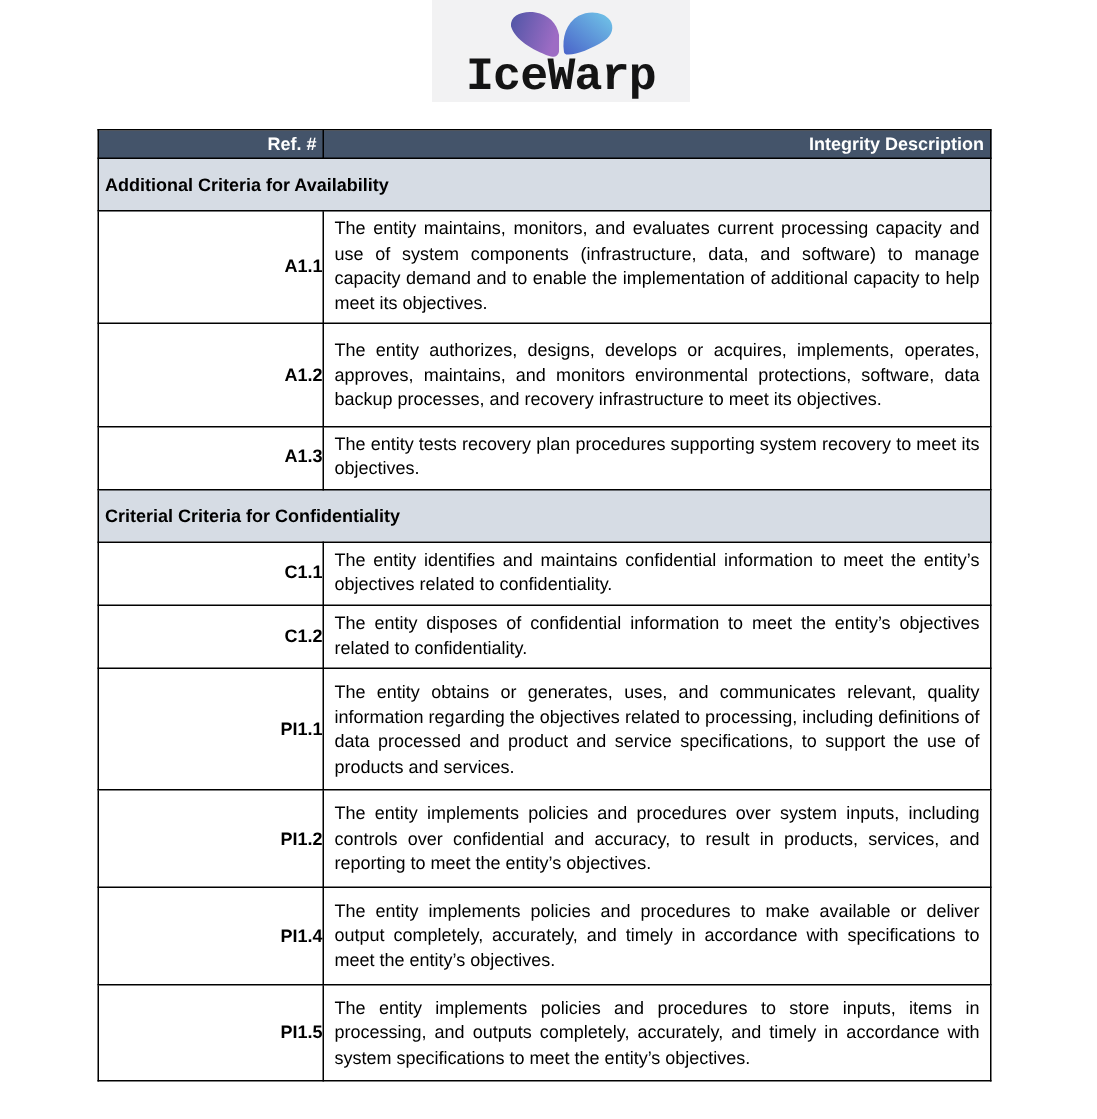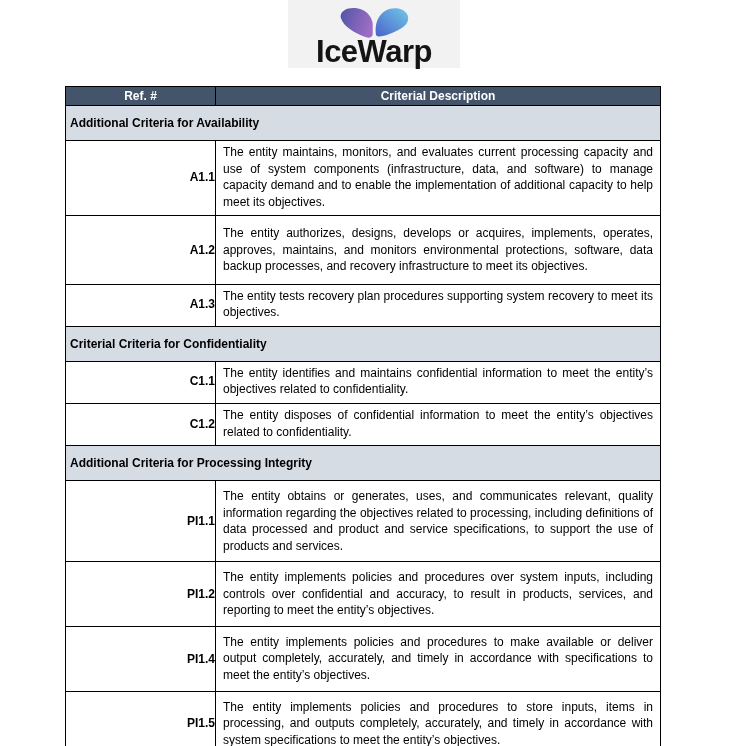--- a/index.html
+++ b/index.html
@@ -19,20 +19,21 @@
     left: 288px;
     top: 0;
     width: 172px;
     height: 68px;
     background: #f2f2f3;
     display: flex;
     flex-direction: column;
     align-items: center;
     justify-content: flex-start;
     padding-top: 5px;
+    font-family: Liberation Mono, monospace;
   }
   .logo-mark { width: 86px; height: 34px; display: block; }
   .logo-text {
     font-size: 31px;
     font-weight: 700;
     letter-spacing: -0.5px;
     color: #141414;
     line-height: 1;
     margin-top: -3px;
   }
@@ -49,21 +50,21 @@
   }
   .criteria-table td, .criteria-table th {
     border: 1px solid #000;
     vertical-align: middle;
   }
   .criteria-table thead th {
     background: #44546a;
     color: #ffffff;
     font-weight: bold;
     font-size: 12px;
-    text-align: center;
+    text-align: right;
     padding: 2px 4px;
     height: 19px;
   }
   .section-row td {
     background: #d6dce4;
     font-weight: bold;
     font-size: 12px;
     padding: 2px 4px;
     height: 35px;
   }
@@ -103,21 +104,21 @@
 </div>
 
 <table class="criteria-table">
   <colgroup>
     <col style="width:150px">
     <col style="width:445px">
   </colgroup>
   <thead>
     <tr>
       <th>Ref. #</th>
-      <th>Criterial Description</th>
+      <th>Integrity Description</th>
     </tr>
   </thead>
   <tbody>
       <tr class="section-row">
         <td colspan="2">Additional Criteria for Availability</td>
       </tr>
       <tr class="data-row sec-0 r-0">
         <td class="ref-cell">A1.1</td>
         <td class="desc-cell">The entity maintains, monitors, and evaluates current processing capacity and use of system components (infrastructure, data, and software) to manage capacity demand and to enable the implementation of additional capacity to help meet its objectives.</td>
       </tr>
@@ -133,23 +134,20 @@
         <td colspan="2">Criterial Criteria for Confidentiality</td>
       </tr>
       <tr class="data-row sec-1 r-0">
         <td class="ref-cell">C1.1</td>
         <td class="desc-cell">The entity identifies and maintains confidential information to meet the entity’s objectives related to confidentiality.</td>
       </tr>
       <tr class="data-row sec-1 r-1">
         <td class="ref-cell">C1.2</td>
         <td class="desc-cell">The entity disposes of confidential information to meet the entity’s objectives related to confidentiality.</td>
       </tr>
-      <tr class="section-row">
-        <td colspan="2">Additional Criteria for Processing Integrity</td>
-      </tr>
       <tr class="data-row sec-2 r-0">
         <td class="ref-cell">PI1.1</td>
         <td class="desc-cell">The entity obtains or generates, uses, and communicates relevant, quality information regarding the objectives related to processing, including definitions of data processed and product and service specifications, to support the use of products and services.</td>
       </tr>
       <tr class="data-row sec-2 r-1">
         <td class="ref-cell">PI1.2</td>
         <td class="desc-cell">The entity implements policies and procedures over system inputs, including controls over confidential and accuracy, to result in products, services, and reporting to meet the entity’s objectives.</td>
       </tr>
       <tr class="data-row sec-2 r-3">
         <td class="ref-cell">PI1.4</td>

